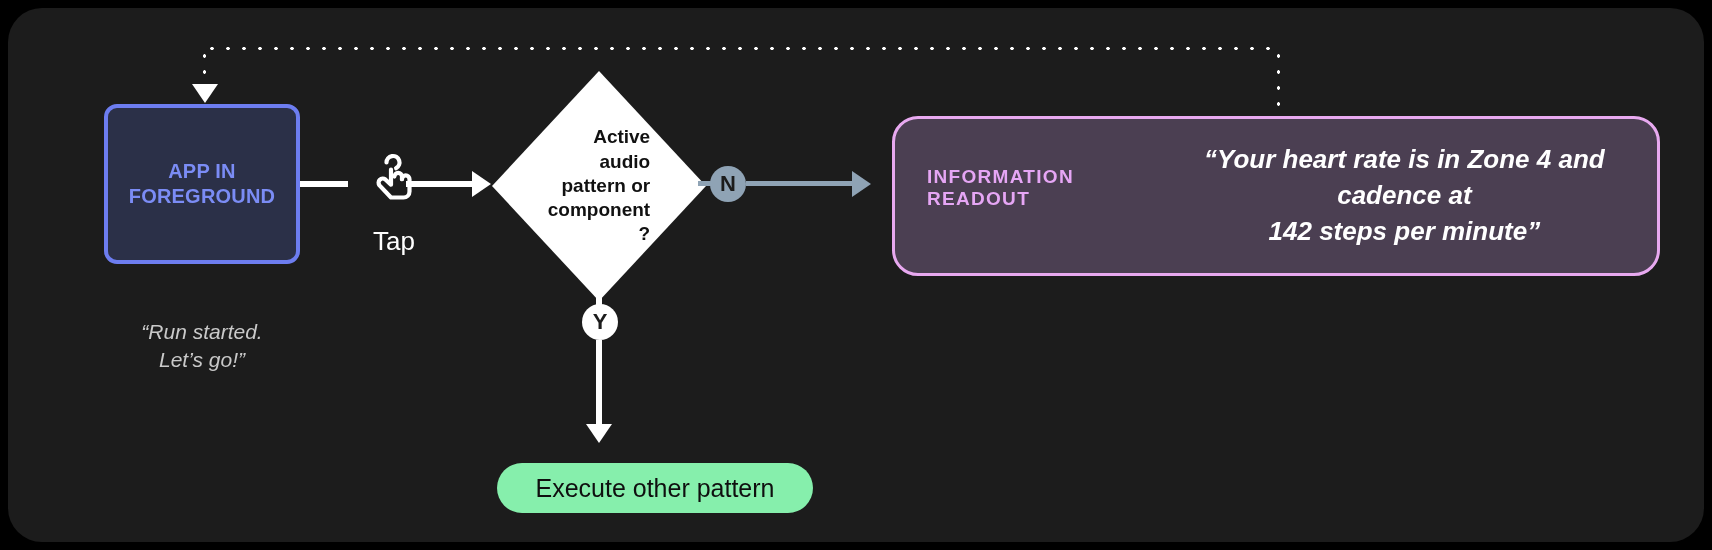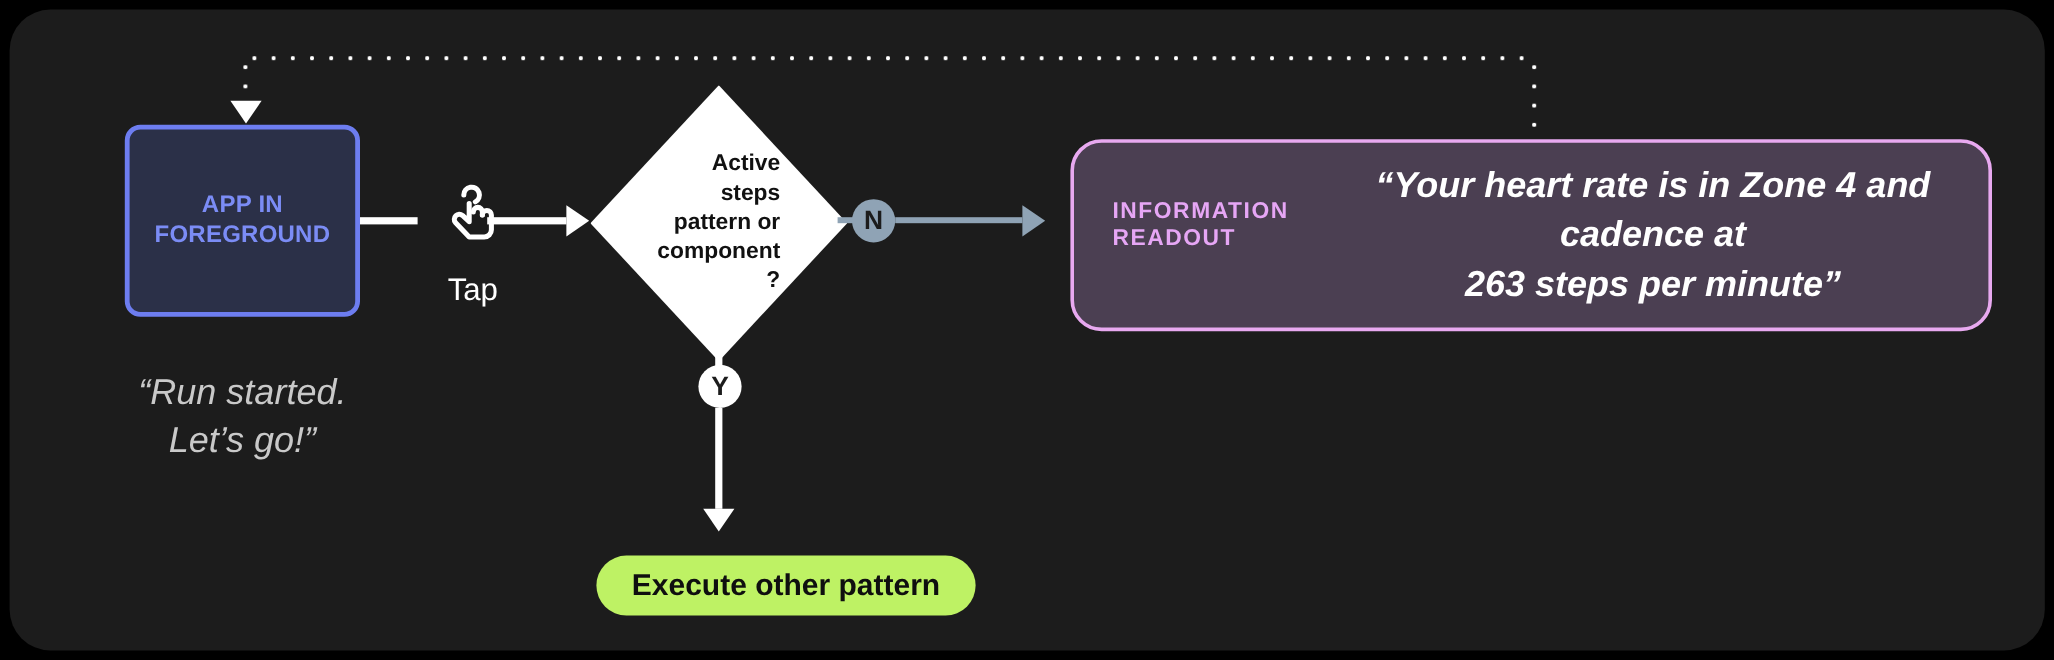--- a/index.html
+++ b/index.html
@@ -45,26 +45,26 @@
   #app-node .label {
     color: #7b8cf5;
     font-weight: bold;
     font-size: 20px;
     line-height: 1.25;
     letter-spacing: 0.2px;
   }
 
   #app-caption {
     left: 86px;
-    top: 300px;
+    top: 310px;
     width: 216px;
     text-align: center;
     color: #c9c9c9;
     font-style: italic;
-    font-size: 30px;
+    font-size: 21px;
     line-height: 1.32;
   }
 
   
   #tap-group {
     left: 340px;
     top: 140px;
     width: 92px;
     text-align: center;
   }
@@ -180,39 +180,40 @@
     color: #e6a6f5;
     font-weight: bold;
     font-size: 19px;
     letter-spacing: 1.3px;
     margin-bottom: 16px;
   }
   #readout .readout-body {
     color: #ffffff;
     font-weight: bold;
     font-style: italic;
-    font-size: 30px;
+    font-size: 26px;
     line-height: 1.38;
     text-align: center;
+    margin-left: 48px;
   }
 
   
   #pill {
     left: 489px;
     top: 455px;
     width: 316px;
     height: 50px;
     box-sizing: border-box;
-    background: #bef264;
+    background: #86efac;
     border-radius: 25px;
     display: flex;
     align-items: center;
     justify-content: center;
     color: #0f0f0f;
-    font-weight: bold;
+    font-weight: normal;
     font-size: 25px;
   }
 
   
   .dotted-h {
     height: 5px;
     background-image: radial-gradient(circle, #ffffff 0 1.6px, transparent 1.9px);
     background-size: 16px 5px;
     background-repeat: repeat-x;
     background-position: 0 50%;
@@ -261,21 +262,21 @@
   </div>
 
   <div class="abs wire" style="left:398px; top:173px; width:66px;"></div>
   <div class="abs arrow-right" style="left:464px; top:163px;"></div>
 
   <div id="diamond-wrap" class="abs">
     <div id="diamond-shape"></div>
     <div id="diamond-text">
       <div>
         <span>Active</span><br>
-        <span>steps</span><br>
+        <span>audio</span><br>
         <span>pattern or</span><br>
         <span>component</span><br>
         <span>?</span>
       </div>
     </div>
   </div>
 
   <div class="abs wire-n" style="left:690px; top:173px; width:16px;"></div>
   <div id="badge-n" class="abs badge">
     <span>N</span>
@@ -287,21 +288,21 @@
   <div id="badge-y" class="abs badge">
     <span>Y</span>
   </div>
   <div class="abs wire-v" style="left:588px; top:332px; height:84px;"></div>
   <div class="abs arrow-down" style="left:578px; top:416px;"></div>
 
   <div id="readout" class="abs">
     <div class="readout-title">INFORMATION READOUT</div>
     <div class="readout-body">
       <span>“Your heart rate is in Zone 4 and cadence at</span><br>
-      <span>263 steps per minute”</span>
+      <span>142 steps per minute”</span>
     </div>
   </div>
 
   <div id="pill" class="abs">
     <span>Execute other pattern</span>
   </div>
 
 </div>
 
 </body></html>

